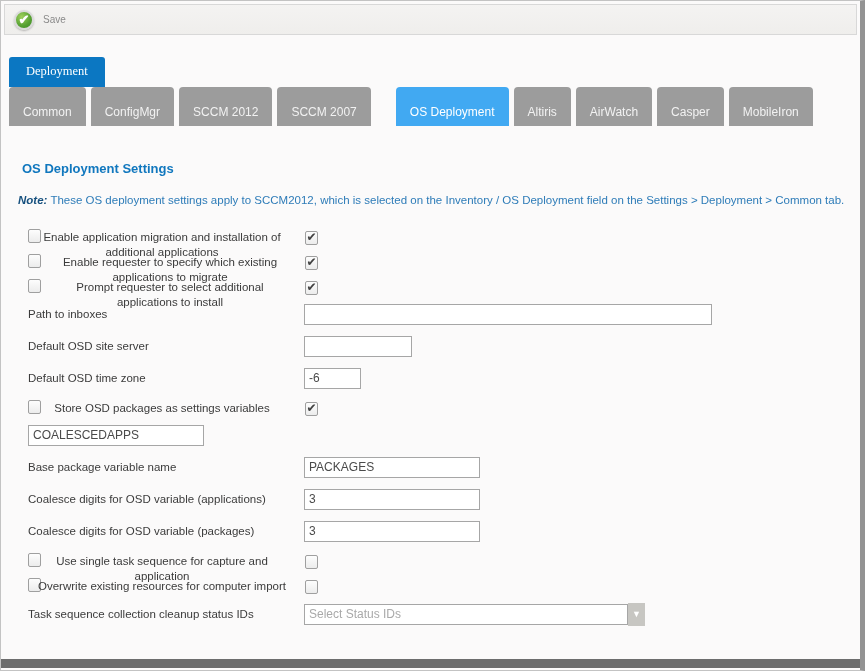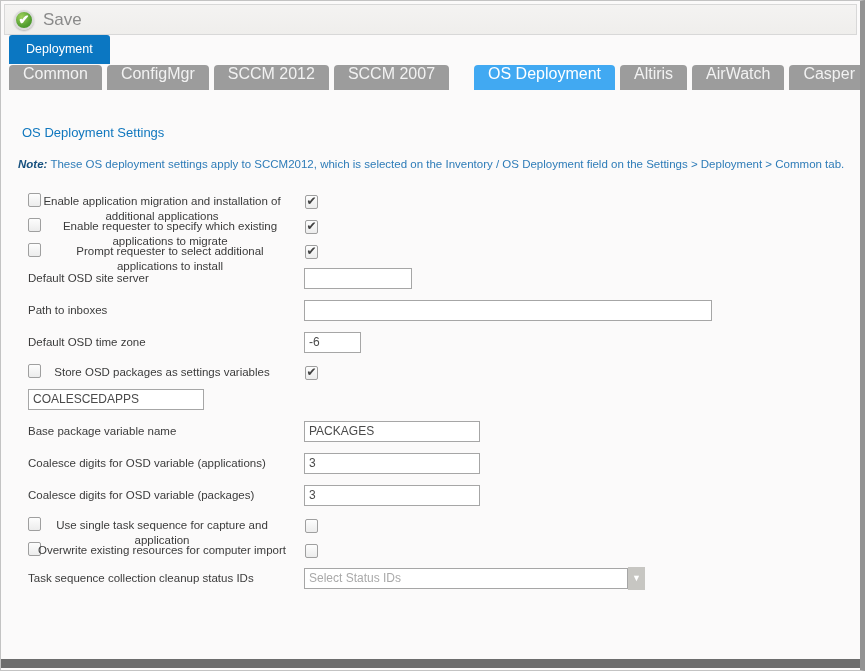--- a/index.html
+++ b/index.html
@@ -48,49 +48,49 @@
     border: 2px solid #dadada;
     box-shadow: 0 1px 2px rgba(0,0,0,.25);
     color: #ffffff;
     font-size: 13px;
     font-weight: bold;
     display: flex;
     align-items: center;
     justify-content: center;
     line-height: 1;
   }
-  .save-label { font-size: 17px; color: #8a8a8a; }
-  
-  .primary-row { margin: 0 0 0 5px; height: 28px; }
+  .save-label { font-size: 10px; color: #8a8a8a; }
+  
+  .primary-row { margin: 22px 0 0 5px; height: 28px; font-family: Liberation Serif, serif; }
   .primary-tab {
     display: inline-block;
     background: #0b77c2;
     color: #ffffff;
     font-size: 12.5px;
     padding: 7px 17px 8px;
     border-radius: 3px 3px 0 0;
     cursor: pointer;
   }
   .tabs-row { display: flex; gap: 5px; margin: 2px 0 0 5px; }
   .tab {
     background: #9c9c9c;
     color: #f2f2f2;
-    font-size: 16px;
-    padding: 0 14px 7px;
+    font-size: 12px;
+    padding: 18px 14px 7px;
     border-radius: 4px 4px 0 0;
     cursor: pointer;
     white-space: nowrap;
   }
   .tab.active { background: #41a9f2; color: #ffffff; margin-left: 20px; }
   
   .content { padding: 35px 10px 0 14px; }
   .page-heading {
     margin: 0 0 0 4px;
     font-size: 13px;
-    font-weight: normal;
+    font-weight: bold;
     color: #1077be;
   }
   .note {
     margin: 17px 0 0 0;
     font-size: 11.5px;
     color: #2e7cb8;
     line-height: 1.3;
   }
   .note b { color: #16507e; font-style: italic; }
   
@@ -185,26 +185,26 @@
         </div>
         <div class="row checkbox">
           <div class="label indent">Enable requester to specify which existing applications to migrate</div>
           <span class="checkbox checked">✔</span>
         </div>
         <div class="row checkbox">
           <div class="label indent">Prompt requester to select additional applications to install</div>
           <span class="checkbox checked">✔</span>
         </div>
         <div class="row text">
+          <div class="label">Path to inboxes</div>
+          <input class="txt w-long" style="">
+        </div>
+        <div class="row text">
           <div class="label">Default OSD site server</div>
           <input class="txt w-small" style="">
-        </div>
-        <div class="row text">
-          <div class="label">Path to inboxes</div>
-          <input class="txt w-long" style="">
         </div>
         <div class="row text">
           <div class="label">Default OSD time zone</div>
           <input class="txt w-tiny" value="-6" style="">
         </div>
         <div class="row checkbox">
           <div class="label">Store OSD packages as settings variables</div>
           <span class="checkbox checked">✔</span>
         </div>
         <div class="row text">

